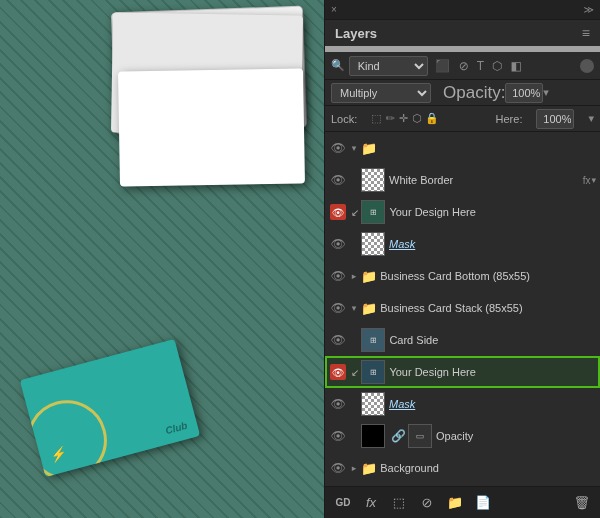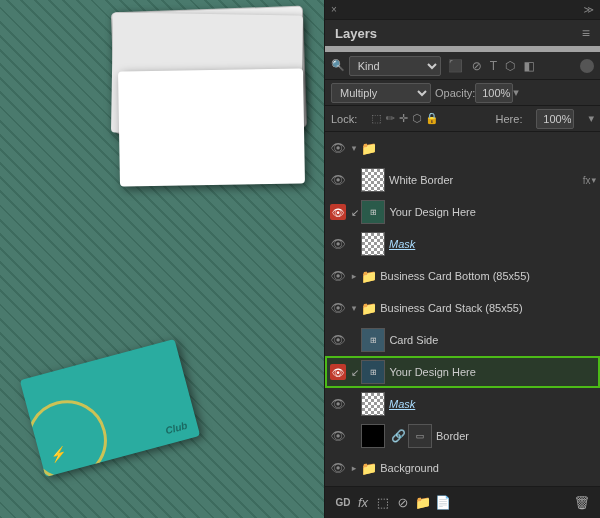--- a/index.html
+++ b/index.html
@@ -161,21 +161,21 @@
     .filter-icon {
       color: #aaa;
       font-size: 11px;
     }
     .filter-select {
       background: #3c3c3c;
       border: 1px solid #555;
       color: #ccc;
       font-size: 11px;
       padding: 1px 4px;
-      width: 92px;
+      width: 79px;
       height: 20px;
       border-radius: 2px;
       cursor: pointer;
     }
     .filter-icons {
       display: flex;
       gap: 4px;
       align-items: center;
       margin-left: 2px;
     }
@@ -208,22 +208,22 @@
       color: #ccc;
       font-size: 11px;
       padding: 1px 4px;
       width: 100px;
       height: 20px;
       border-radius: 2px;
       cursor: pointer;
     }
     .opacity-label {
       color: #aaa;
-      font-size: 11px;
-      margin-left: 4px;
+      font-size: 17px;
+      margin-left: 12px;
     }
     .opacity-input {
       background: #3c3c3c;
       border: 1px solid #555;
       color: #ccc;
       font-size: 11px;
       padding: 1px 2px;
       width: 38px;
       height: 20px;
       border-radius: 2px;
@@ -413,20 +413,21 @@
       margin-right: 2px;
     }
 
     
     .bottom-toolbar {
       height: 32px;
       background: #222;
       display: flex;
       align-items: center;
       padding: 0 8px;
+      gap: 8px;
       border-top: 1px solid #1a1a1a;
     }
     .toolbar-btn {
       color: #aaa;
       font-size: 13px;
       cursor: pointer;
       width: 20px;
       height: 20px;
       display: flex;
       align-items: center;
@@ -620,21 +621,21 @@
       <div style="width:14px;"></div>
       <div class="layer-thumb">
         <div class="thumb-black"></div>
       </div>
       <span class="chain-icon">🔗</span>
       <div class="layer-thumb" style="margin-left:0;">
         <div style="background:#333;width:100%;height:100%;display:flex;align-items:center;justify-content:center;">
           <span style="color:#aaa;font-size:9px;">▭</span>
         </div>
       </div>
-      <span class="layer-name">Border</span>
+      <span class="layer-name">Opacity</span>
     </div>
 
     <div class="layer-item">
       <div class="eye-btn">
         <span class="eye-icon">👁</span>
       </div>
       <div class="arrow-btn">▸</div>
       <span class="folder-icon">📁</span>
       <span class="layer-name">Background</span>
     </div>

